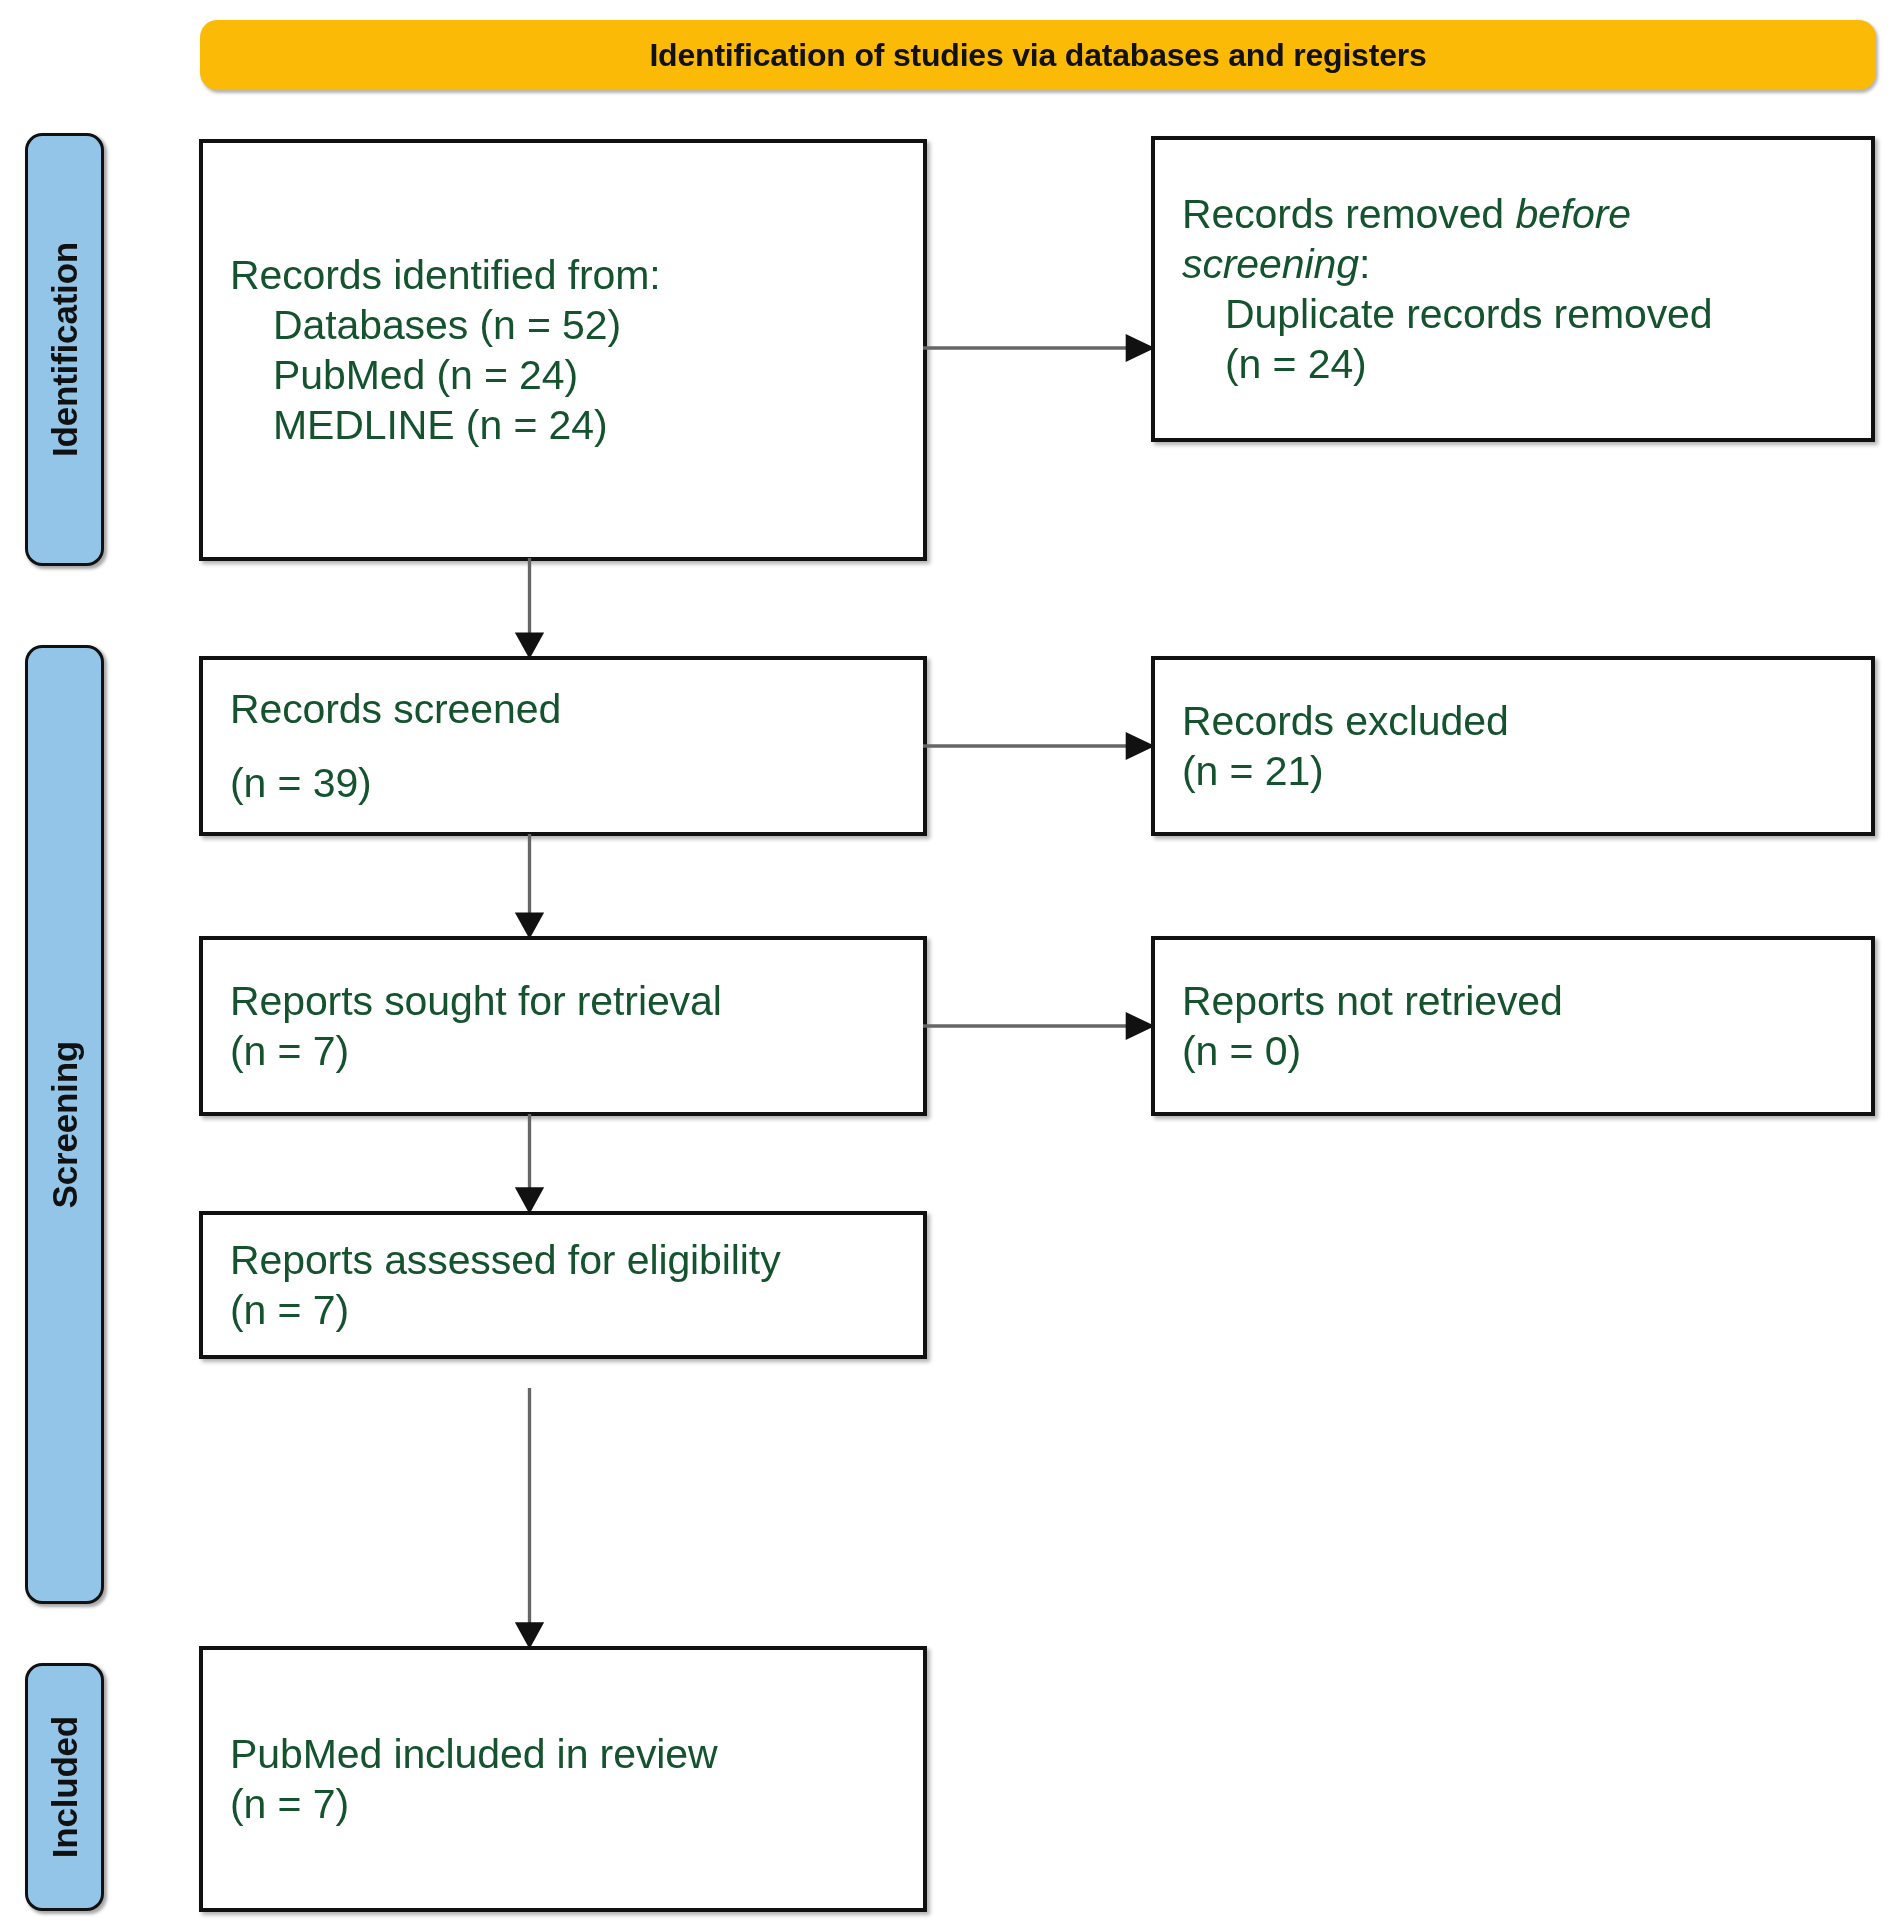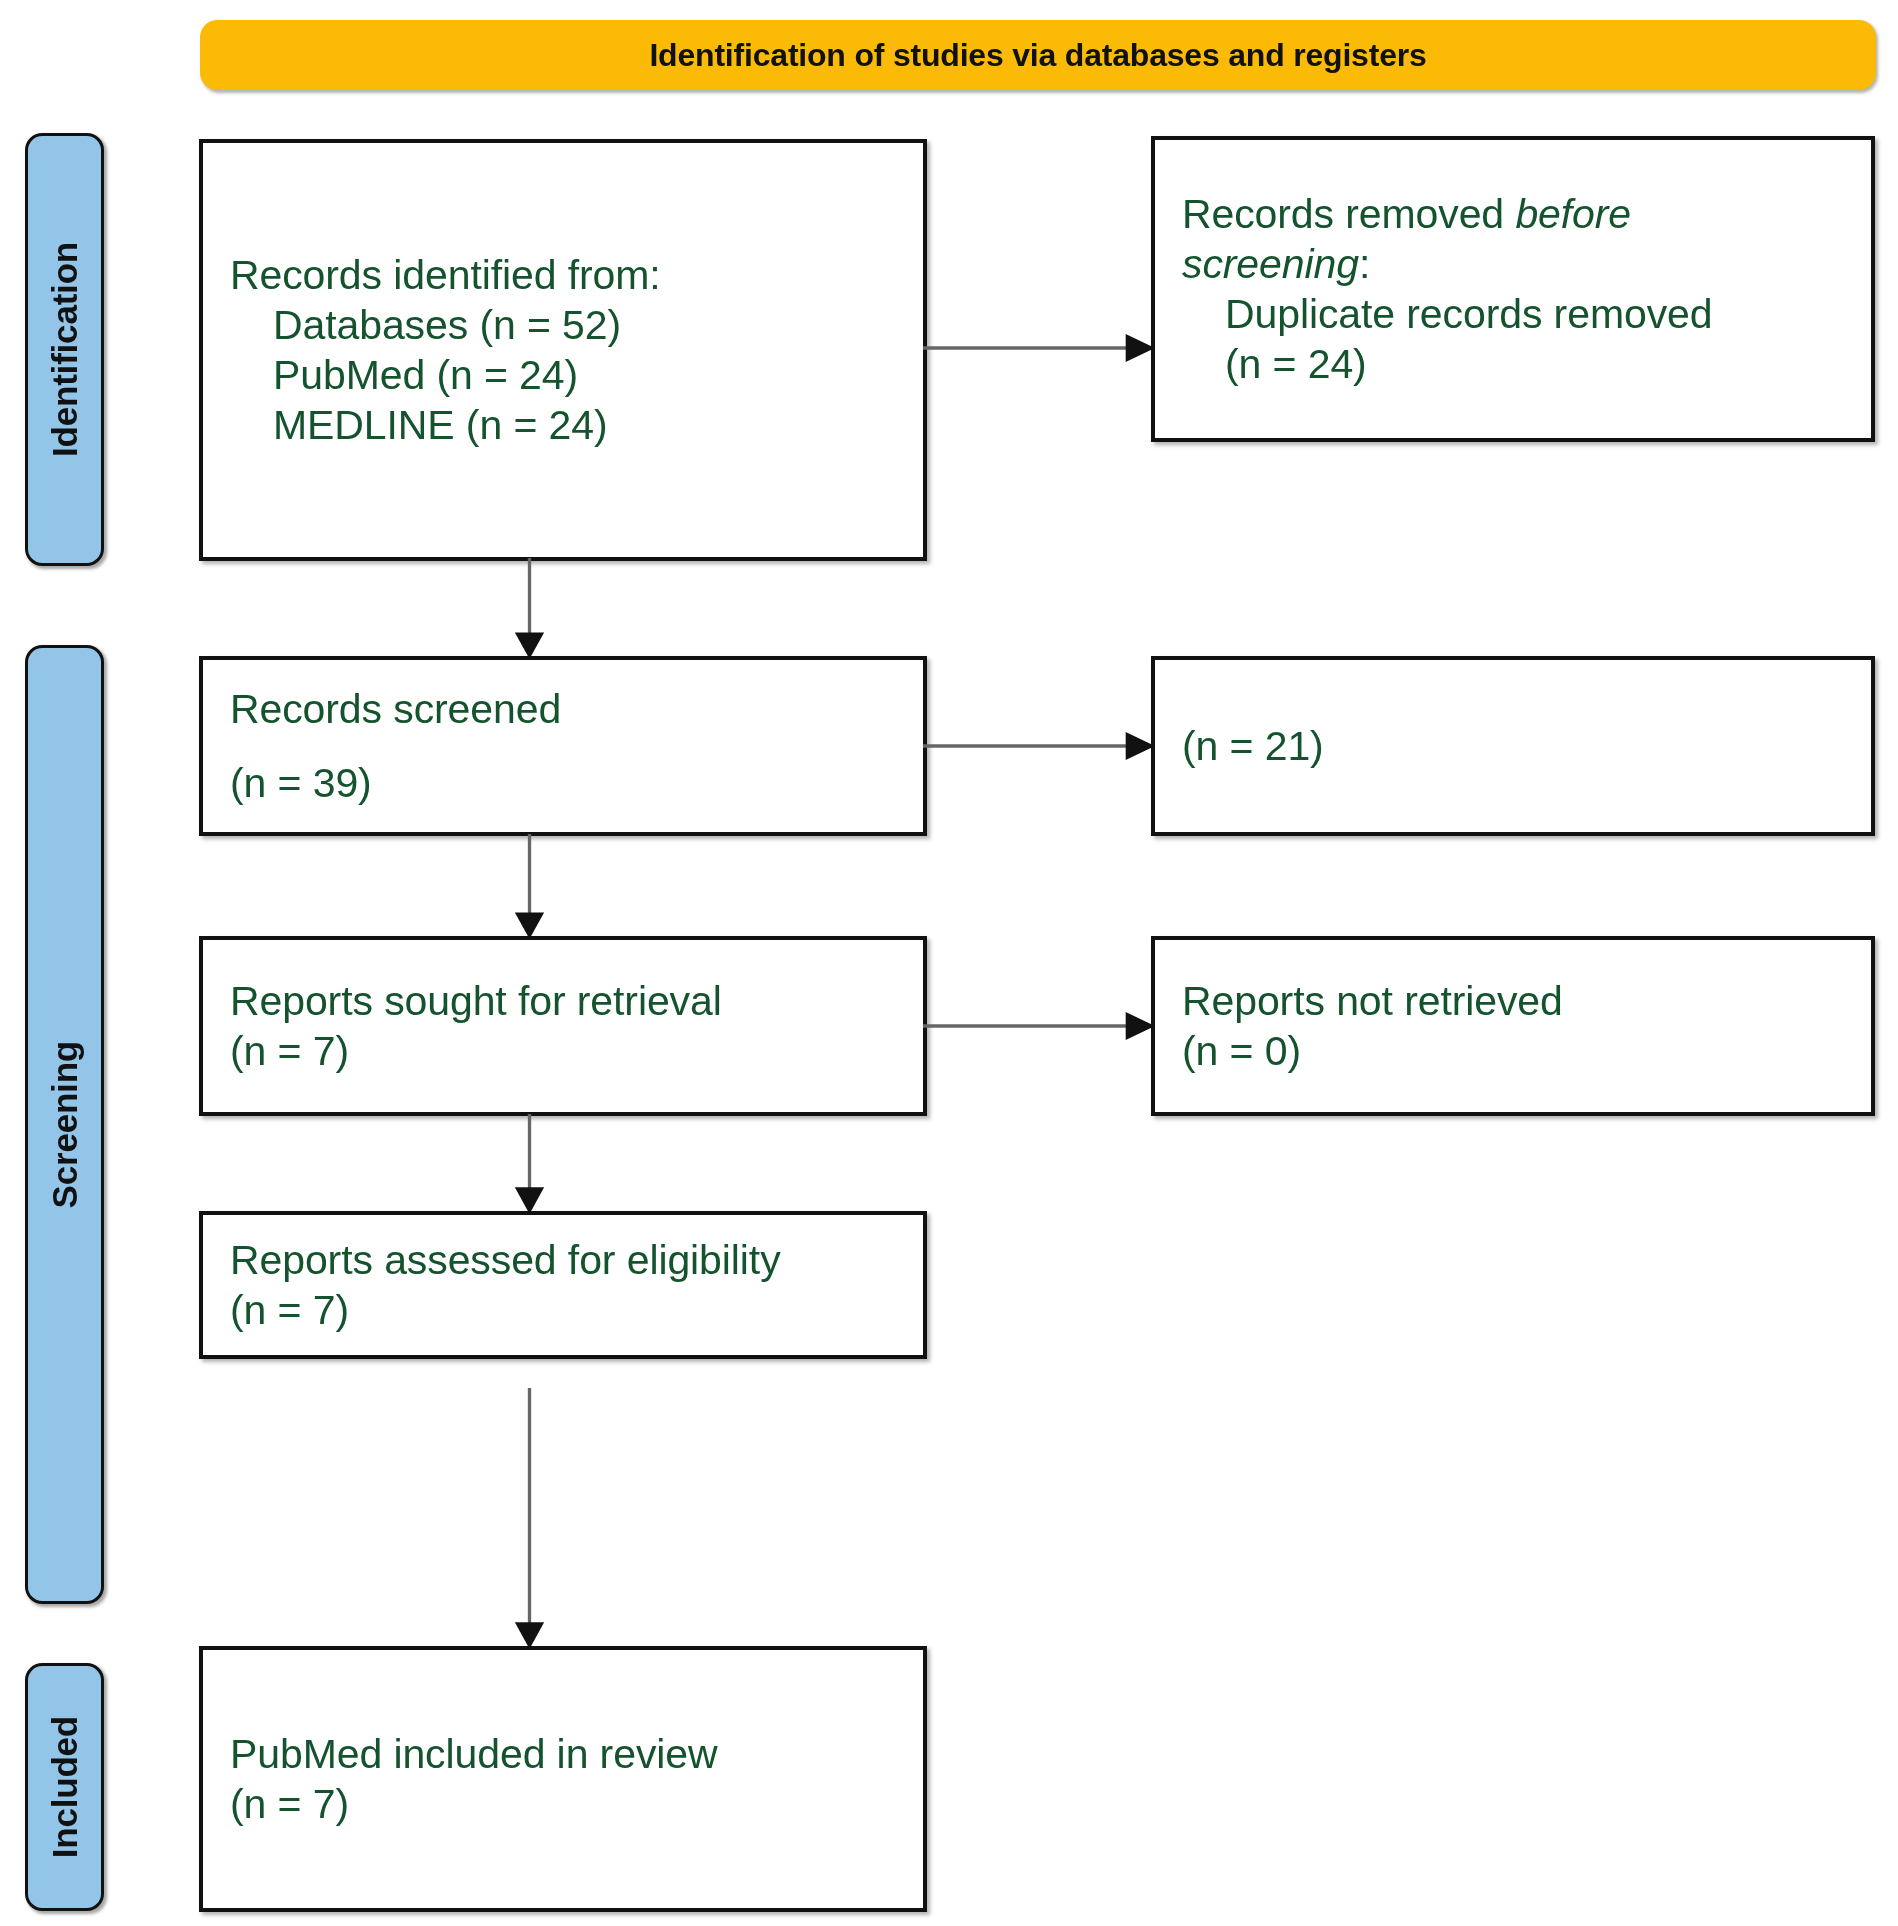--- a/index.html
+++ b/index.html
@@ -151,20 +151,21 @@
     <span class="box-line indent">Duplicate records removed</span>
     <span class="box-line indent">(n = 24)</span>
   </div>
 
   <div class="box" id="box-screened">
     <span class="box-line">Records screened</span>
     <span class="box-line">(n = 39)</span>
   </div>
 
   <div class="box" id="box-excluded">
+    <span class="box-line">Records excluded</span>
     <span class="box-line">(n = 21)</span>
   </div>
 
   <div class="box" id="box-sought">
     <span class="box-line">Reports sought for retrieval</span>
     <span class="box-line">(n = 7)</span>
   </div>
 
   <div class="box" id="box-notretrieved">
     <span class="box-line">Reports not retrieved</span>

